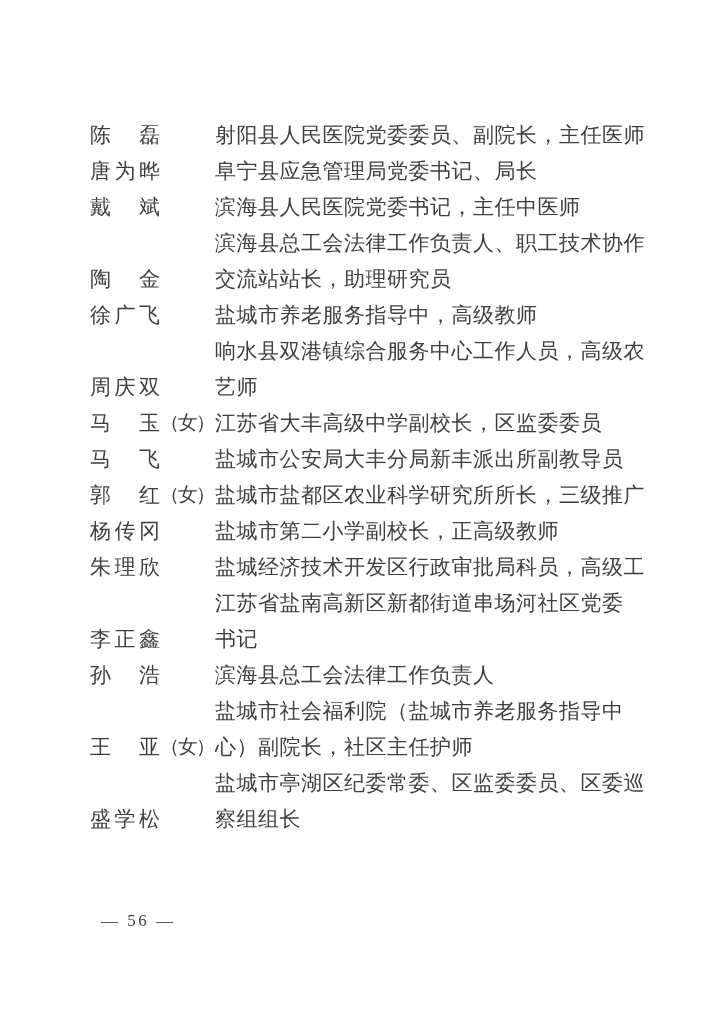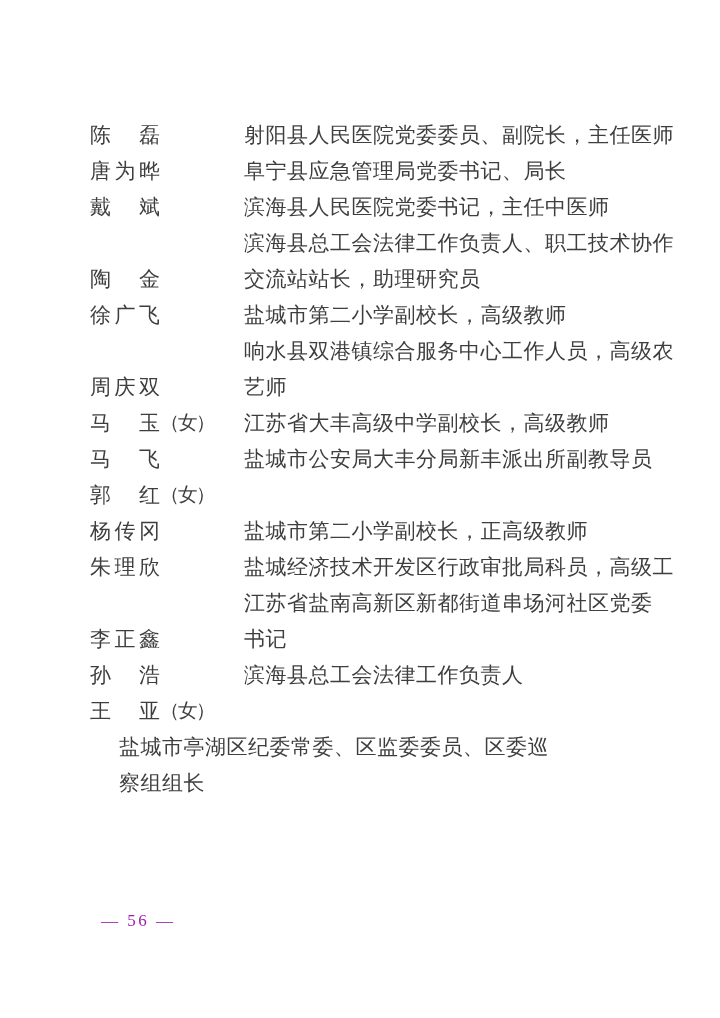--- a/index.html
+++ b/index.html
@@ -51,30 +51,29 @@
   }
   .desc {
     flex: 1;
     min-width: 0;
   }
   .desc-line {
     font-size: 21px;
     line-height: 36px;
     letter-spacing: 0.5px;
     white-space: nowrap;
-    margin-left: 29px;
   }
   .page-number {
     position: absolute;
     left: 101px;
     top: 908px;
     font-size: 17px;
     line-height: 26px;
     letter-spacing: 2.5px;
-    color: #a21caf;
+    color: #404040;
   }
 </style>
 </head>
 <body>
 
 <div class="page">
   <div class="list">
       <div class="entry">
         <div class="name-block">
           <span class="name">陈磊</span>
@@ -111,57 +110,58 @@
           <div class="desc-line">滨海县总工会法律工作负责人、职工技术协作</div>
           <div class="desc-line">交流站站长，助理研究员</div>
         </div>
       </div>
       <div class="entry">
         <div class="name-block">
           <span class="name">徐广飞</span>
           <span class="gender"></span>
         </div>
         <div class="desc">
-          <div class="desc-line">盐城市第二小学副校长，高级教师</div>
+          <div class="desc-line">盐城市养老服务指导中，高级教师</div>
         </div>
       </div>
       <div class="entry">
         <div class="name-block">
           <span class="name">周庆双</span>
           <span class="gender"></span>
         </div>
         <div class="desc">
           <div class="desc-line">响水县双港镇综合服务中心工作人员，高级农</div>
           <div class="desc-line">艺师</div>
         </div>
       </div>
       <div class="entry">
         <div class="name-block">
           <span class="name">马玉</span>
           <span class="gender">（女）</span>
         </div>
         <div class="desc">
-          <div class="desc-line">江苏省大丰高级中学副校长，高级教师</div>
+          <div class="desc-line">江苏省大丰高级中学副校长，区监委委员</div>
         </div>
       </div>
       <div class="entry">
         <div class="name-block">
           <span class="name">马飞</span>
           <span class="gender"></span>
         </div>
         <div class="desc">
           <div class="desc-line">盐城市公安局大丰分局新丰派出所副教导员</div>
         </div>
       </div>
       <div class="entry">
         <div class="name-block">
           <span class="name">郭红</span>
           <span class="gender">（女）</span>
         </div>
         <div class="desc">
+          <div class="desc-line">盐城市盐都区农业科学研究所所长，三级推广</div>
         </div>
       </div>
       <div class="entry">
         <div class="name-block">
           <span class="name">杨传冈</span>
           <span class="gender"></span>
         </div>
         <div class="desc">
           <div class="desc-line">盐城市第二小学副校长，正高级教师</div>
         </div>
@@ -192,22 +192,30 @@
         </div>
         <div class="desc">
           <div class="desc-line">滨海县总工会法律工作负责人</div>
         </div>
       </div>
       <div class="entry">
         <div class="name-block">
           <span class="name">王亚</span>
           <span class="gender">（女）</span>
         </div>
-      </div>
-      <div class="entry">
+        <div class="desc">
+          <div class="desc-line">盐城市社会福利院（盐城市养老服务指导中</div>
+          <div class="desc-line">心）副院长，社区主任护师</div>
+        </div>
+      </div>
+      <div class="entry">
+        <div class="name-block">
+          <span class="name">盛学松</span>
+          <span class="gender"></span>
+        </div>
         <div class="desc">
           <div class="desc-line">盐城市亭湖区纪委常委、区监委委员、区委巡</div>
           <div class="desc-line">察组组长</div>
         </div>
       </div>
     </div>
   <div class="page-number">— 56 —</div>
 </div>
 
 </body></html>

